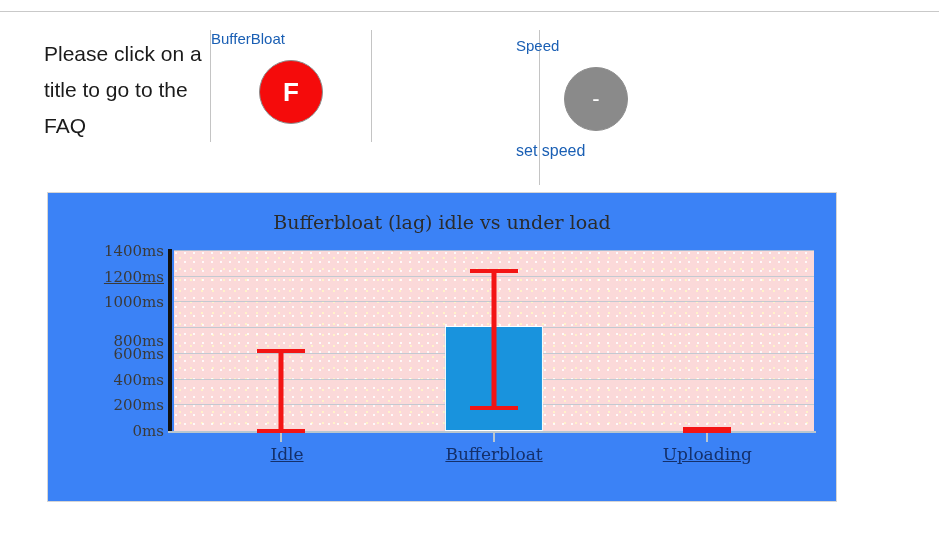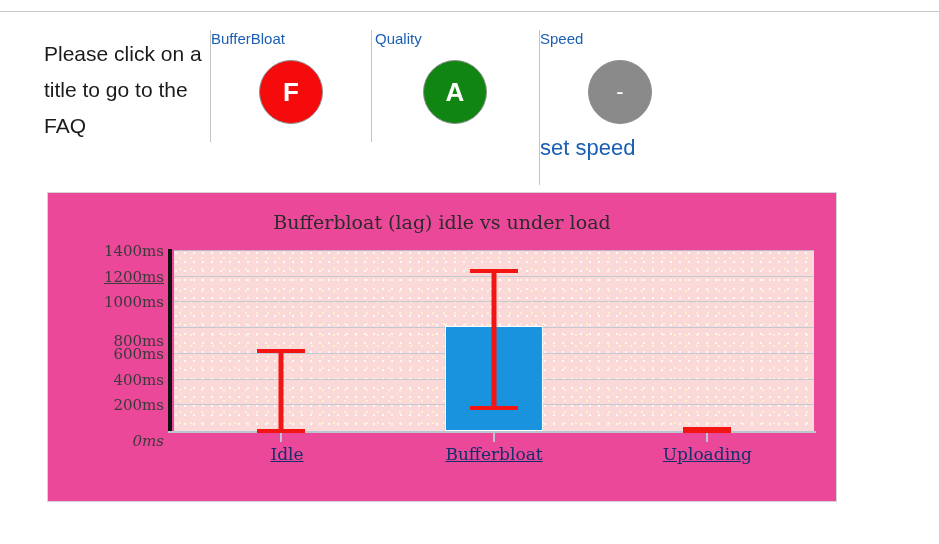--- a/index.html
+++ b/index.html
@@ -53,21 +53,21 @@
   .vsep-3 { left: 539px;  top: 12px; height: 155px; }
 
   .badge-col {
     position: absolute;
     top: 12px;
     width: 160px;
     text-align: left;
   }
   .badge-col-bufferbloat { left: 211px; }
   .badge-col-quality     { left: 375px; }
-  .badge-col-speed       { left: 540px; }
+  .badge-col-speed       { left: 516px; margin-top: 7px; }
 
   .badge-title {
     display: block;
     font-size: 15px;
     color: #1a5fb4;
     text-decoration: none;
     line-height: 18px;
     margin-bottom: 12px;
     cursor: pointer;
   }
@@ -92,34 +92,34 @@
   .badge-circle.grade-a { background: #118511; }
   .badge-circle.grade-none {
     background: #8a8a8a;
     font-size: 22px;
     font-weight: normal;
   }
 
   .set-speed-link {
     display: block;
     margin-top: 11px;
-    font-size: 22px;
+    font-size: 16px;
     color: #1a5fb4;
     text-decoration: none;
     cursor: pointer;
   }
 
   
   .chart-panel {
     position: absolute;
     left: 47px;  top: 192px;
     width: 790px;
     height: 310px;
     border: 1px solid #d5d5d5;
-    background: #ec4899;
+    background: #3b82f6;
     box-sizing: border-box;
   }
 
   .chart-title {
     position: absolute;
     left: 0; top: 18px;
     width: 100%;
     text-align: center;
     font-family: "DejaVu Serif", serif;
     font-size: 19px;
@@ -258,45 +258,41 @@
 
   <div class="vsep vsep-1"></div>
   <div class="vsep vsep-2"></div>
   <div class="vsep vsep-3"></div>
 
   <div class="badge-col badge-col-bufferbloat">
     <a class="badge-title">BufferBloat</a>
     <div class="badge-circle grade-f">F</div>
   </div>
 
-  <div class="badge-col badge-col-quality">
-    <a class="badge-title">Quality</a>
-    <div class="badge-circle grade-a">A</div>
-  </div>
 
   <div class="badge-col badge-col-speed">
     <a class="badge-title">Speed</a>
     <div class="badge-circle grade-none">-</div>
     <a class="set-speed-link">set speed</a>
   </div>
 </div>
 
 <div class="chart-panel">
 
   <div class="chart-title">Bufferbloat (lag) idle vs under load</div>
 
   <div class="ylabels" id="ylabels">
       <div class="ylabel" style="top: 2px;">1400ms</div>
       <div class="ylabel" style="top: 27.7143px; text-decoration: underline;">1200ms</div>
       <div class="ylabel" style="top: 53.4286px;">1000ms</div>
       <div class="ylabel" style="top: 92px;">800ms</div>
       <div class="ylabel" style="top: 104.857px;">600ms</div>
       <div class="ylabel" style="top: 130.571px;">400ms</div>
       <div class="ylabel" style="top: 156.286px;">200ms</div>
-      <div class="ylabel" style="top: 192px; font-style: italic;">0ms</div>
+      <div class="ylabel" style="top: 182px;">0ms</div>
     </div>
 
   <div class="axis-y"></div>
   <div class="axis-x"></div>
 
   <div class="plot-wrap">
     <div class="plot-area" id="plot-area">
         <div class="gridline" style="bottom: 180px;"></div>
         <div class="gridline" style="bottom: 154.286px;"></div>
         <div class="gridline" style="bottom: 128.571px;"></div>

